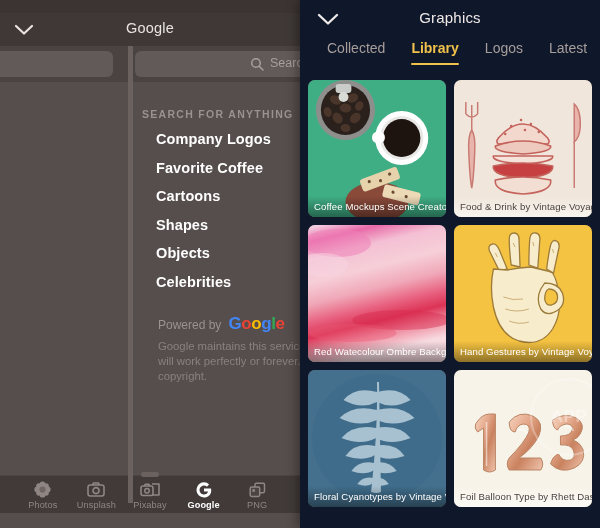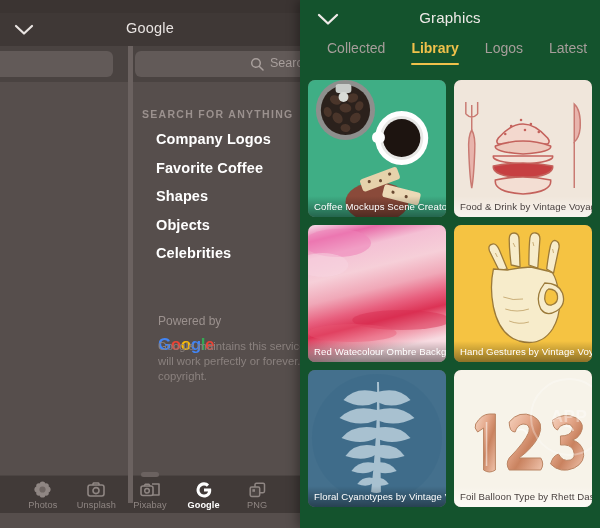--- a/index.html
+++ b/index.html
@@ -58,21 +58,21 @@
     position:absolute; left:142px; top:26px;
     color:#9b918e; font-size:10.5px; font-weight:bold; letter-spacing:1.3px;
   }
   .lp-links { position:absolute; left:156px; top:49px; width:150px; }
   .lp-link {
     display:block; color:#ffffff; font-size:14.5px; font-weight:bold;
     margin-bottom:12.5px; letter-spacing:.1px; white-space:nowrap;
   }
   .lp-powered {
     position:absolute; left:158px; top:232px;
-    display:flex; align-items:baseline; gap:7px;flex-direction:column;
+    display:flex; align-items:baseline; gap:7px;
   }
   .lp-powered .pw { color:#9b918e; font-size:12px; }
   .glogo { font-size:17px; font-weight:bold; letter-spacing:-0.4px; }
   .glogo span { display:inline; }
   .lp-disclaimer {
     position:absolute; left:158px; top:257px; width:160px;
     color:#8a817e; font-size:11.3px; line-height:15px;
     white-space:pre; overflow:hidden;
   }
   .lp-tabbar {
@@ -88,21 +88,21 @@
     flex:1; display:flex; flex-direction:column; align-items:center;
     justify-content:center; gap:2px; padding-top:2px;
   }
   .tab .tlabel { font-size:9.2px; color:#8f8683; letter-spacing:.1px; }
   .tab.active .tlabel { color:#ffffff; font-weight:bold; }
   .tab .ticon { height:17px; display:flex; align-items:center; justify-content:center; }
 
   
   .right-panel {
     position:absolute; left:300px; top:0; width:300px; height:528px;
-    background:#14532d; overflow:hidden;
+    background:#0f172a; overflow:hidden;
     box-shadow:-3px 0 10px rgba(0,0,0,.35);
   }
   .rp-header {
     position:absolute; left:0; top:0; width:300px; height:38px;
   }
   .rp-chev {
     position:absolute; left:14px; top:9px; width:28px; height:20px;
     display:flex; align-items:center; justify-content:center;
   }
   .rp-title {
@@ -177,20 +177,21 @@
         <span class="sph">Search</span>
       </div>
     </div>
 
     <div class="lp-body">
       <div class="lp-sectionlabel">SEARCH FOR ANYTHING</div>
 
       <div class="lp-links">
         <a class="lp-link">Company Logos</a>
         <a class="lp-link">Favorite Coffee</a>
+        <a class="lp-link">Cartoons</a>
         <a class="lp-link">Shapes</a>
         <a class="lp-link">Objects</a>
         <a class="lp-link">Celebrities</a>
       </div>
 
       <div class="lp-powered">
         <span class="pw">Powered by</span>
         <span class="glogo"><span style="color:#4285f4">G</span><span style="color:#ea4335">o</span><span style="color:#fbbc05">o</span><span style="color:#4285f4">g</span><span style="color:#34a853">l</span><span style="color:#ea4335">e</span></span>
       </div>
 

